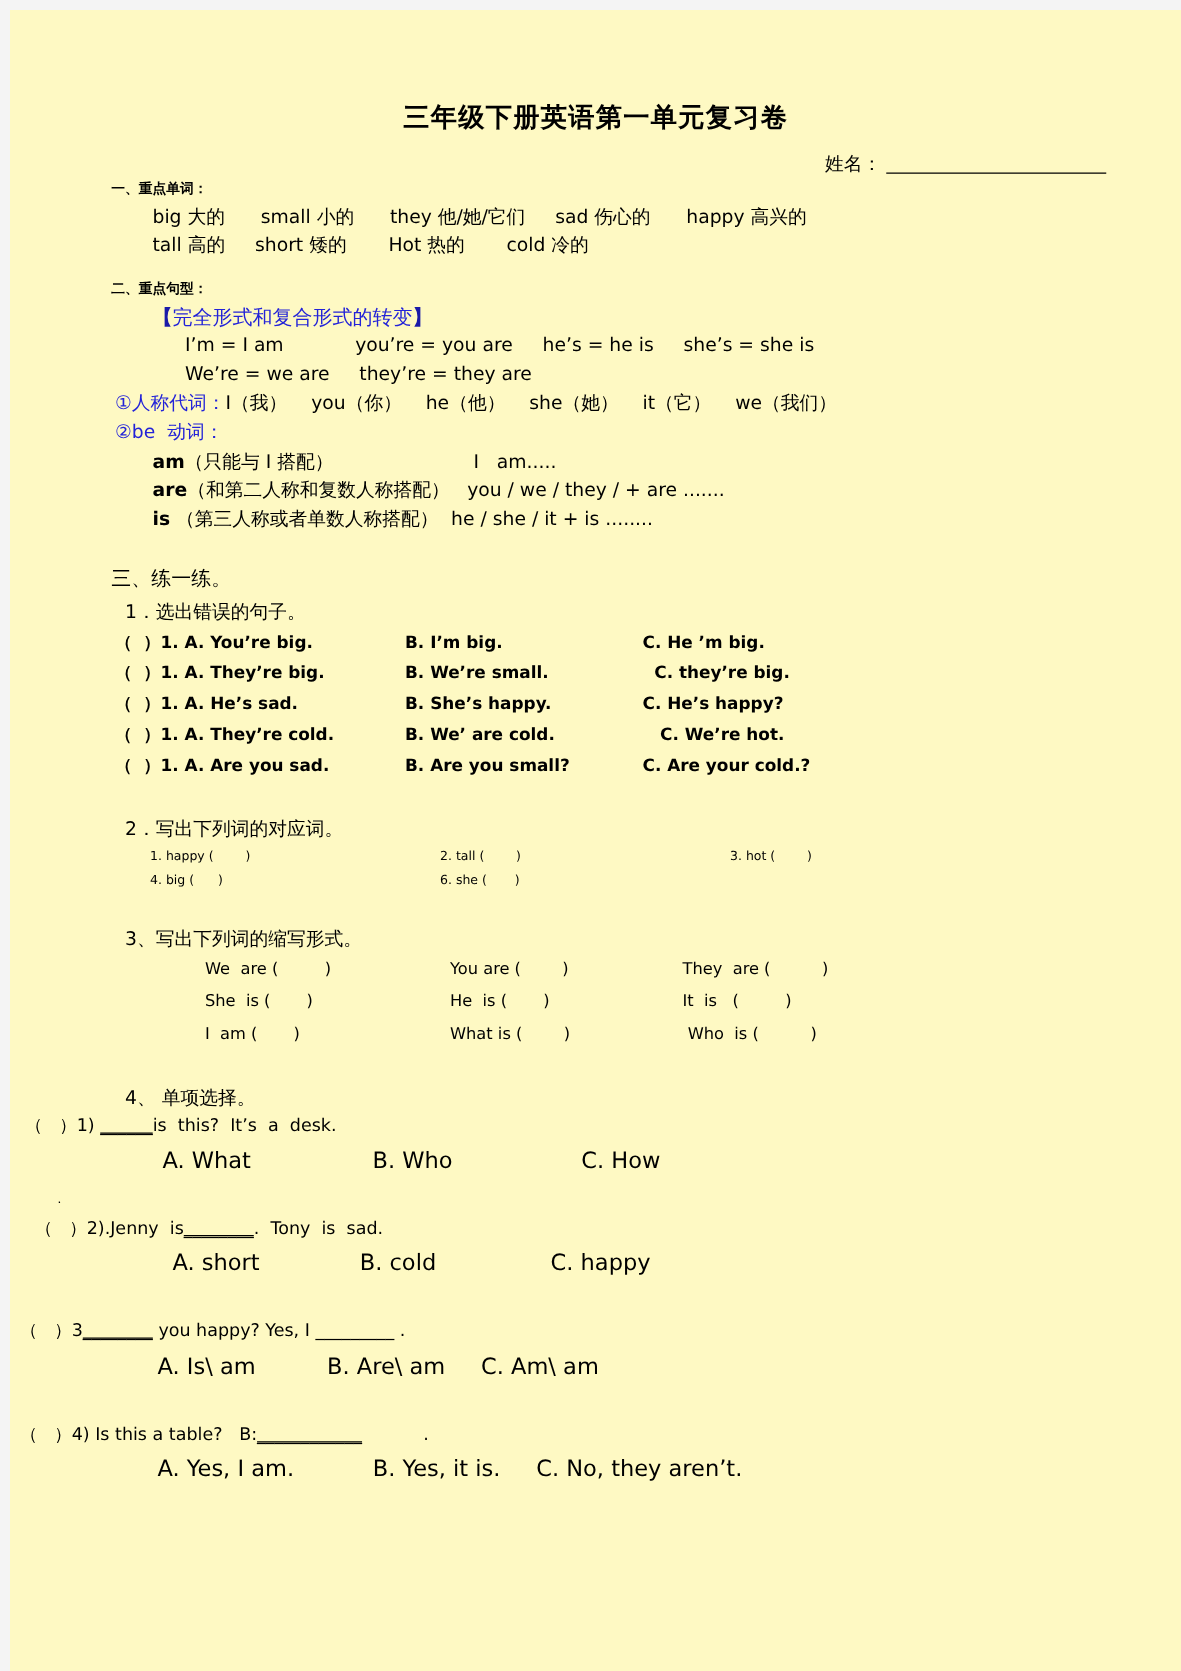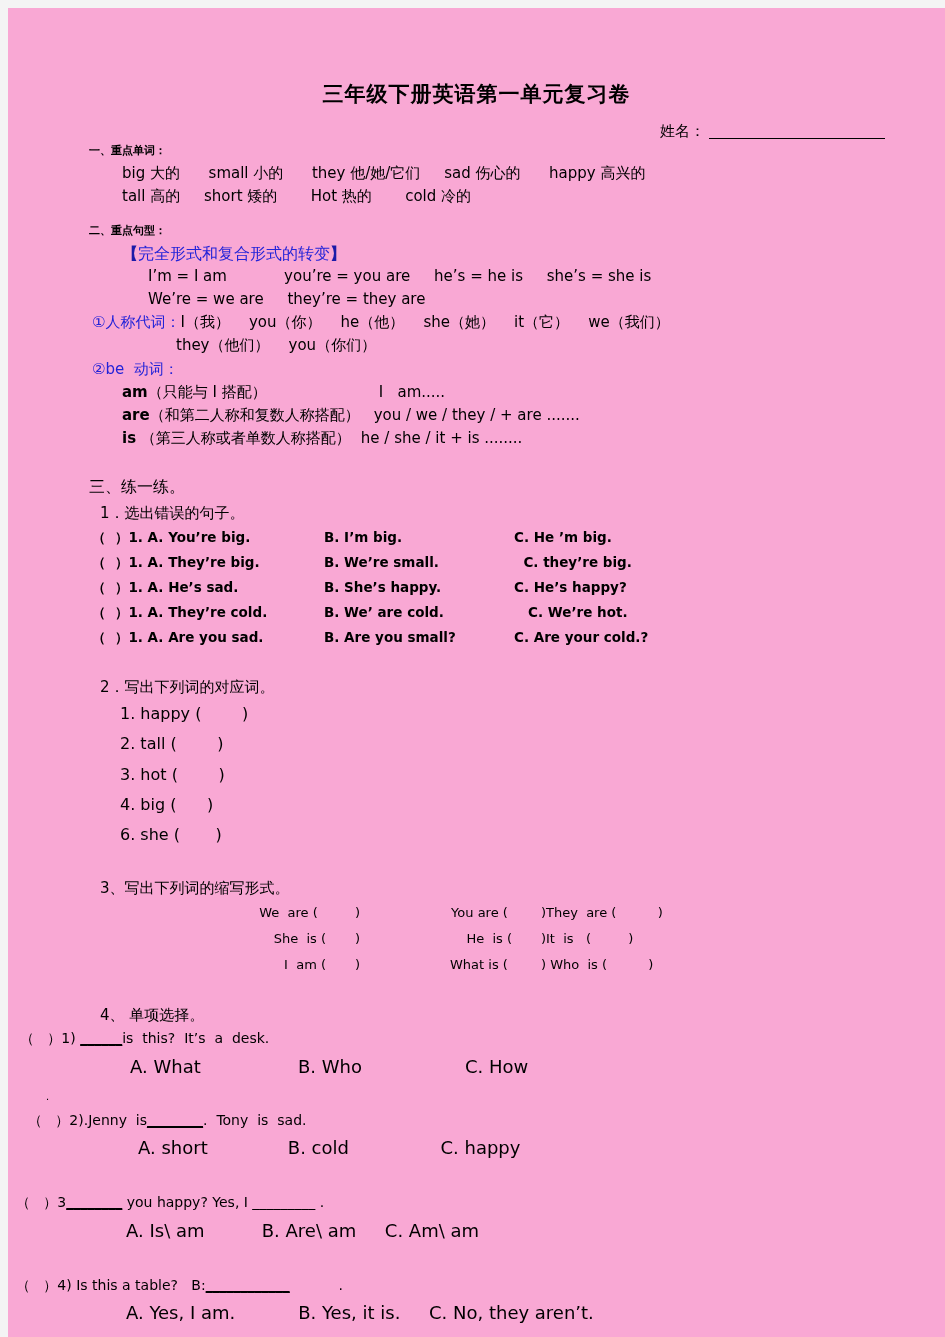--- a/index.html
+++ b/index.html
@@ -13,21 +13,21 @@
     height: 1337px;
     overflow: hidden;
     font-family: "Liberation Sans", "DejaVu Sans", sans-serif;
   }
   .page {
     position: absolute;
     left: 8px;
     top: 8px;
     width: 937px;
     height: 1329px;
-    background: #f9a8d4;
+    background: #fef9c3;
     box-sizing: border-box;
   }
   .inner {
     position: relative;
     padding: 0;
     width: 100%;
     height: 100%;
   }
 
   
@@ -104,40 +104,38 @@
     white-space: pre;
     font-family: "DejaVu Sans", sans-serif;
   }
   .qrow > span { display: inline-block; font-weight: bold; }
   .c-stem { width: 232px; }
   .c-b    { width: 190px; }
   .c-c    { width: auto; }
 
   .orow {
     display: flex;
-    font-size: 16px;
+    font-size: 10px;
     line-height: 1.9;
     white-space: pre;
     padding-left: 28px;
     font-family: "DejaVu Sans", sans-serif;
-    flex-direction: column;
   }
   .orow > span { display: inline-block; }
   .o1 { width: 232px; }
   .o2 { width: 232px; }
   .o3 { width: auto; }
 
   .crow {
     display: flex;
     font-size: 13px;
     line-height: 2.0;
     white-space: pre;
     padding-left: 72px;
     font-family: "DejaVu Sans", sans-serif;
-    text-align: right;
   }
   .crow > span { display: inline-block; }
   .k1 { width: 196px; }
   .k2 { width: 186px; }
   .k3 { width: auto; }
 
   .mc-q {
     font-size: 14px;
     white-space: pre;
     line-height: 1.6;
@@ -179,21 +177,20 @@
     <div class="gap"></div>
 
     <div class="sec-head">二、重点句型：</div>
 
     <div class="bracket-head"><span class="navy bold">【</span><span class="blue">完全形式和复合形式的转变</span><span class="navy bold">】</span></div>
 
     <div class="line ind2">I’m = I am            you’re = you are     he’s = he is     she’s = she is</div>
     <div class="line ind2">We’re = we are     they’re = they are</div>
 
     <div class="line"><span class="blue">①人称代词：</span><span>I（我）    you（你）    he（他）    she（她）    it（它）    we（我们）</span></div>
-    <div class="line ind3">they（他们）    you（你们）</div>
 
     <div class="line blue">②be  动词：</div>
 
     <div class="line ind1"><span class="bold">am</span><span>（只能与 I 搭配）</span><span style="display:inline-block;width:112px"></span><span>I   am.....</span></div>
 
     <div class="line ind1"><span class="bold">are</span><span>（和第二人称和复数人称搭配）</span><span style="display:inline-block;width:14px"></span><span>you / we / they / + are .......</span></div>
 
     <div class="line ind1"><span class="bold">is</span><span> （第三人称或者单数人称搭配）</span><span style="display:inline-block;width:10px"></span><span>he / she / it + is ........</span></div>
 
     <div class="gap-lg"></div>

